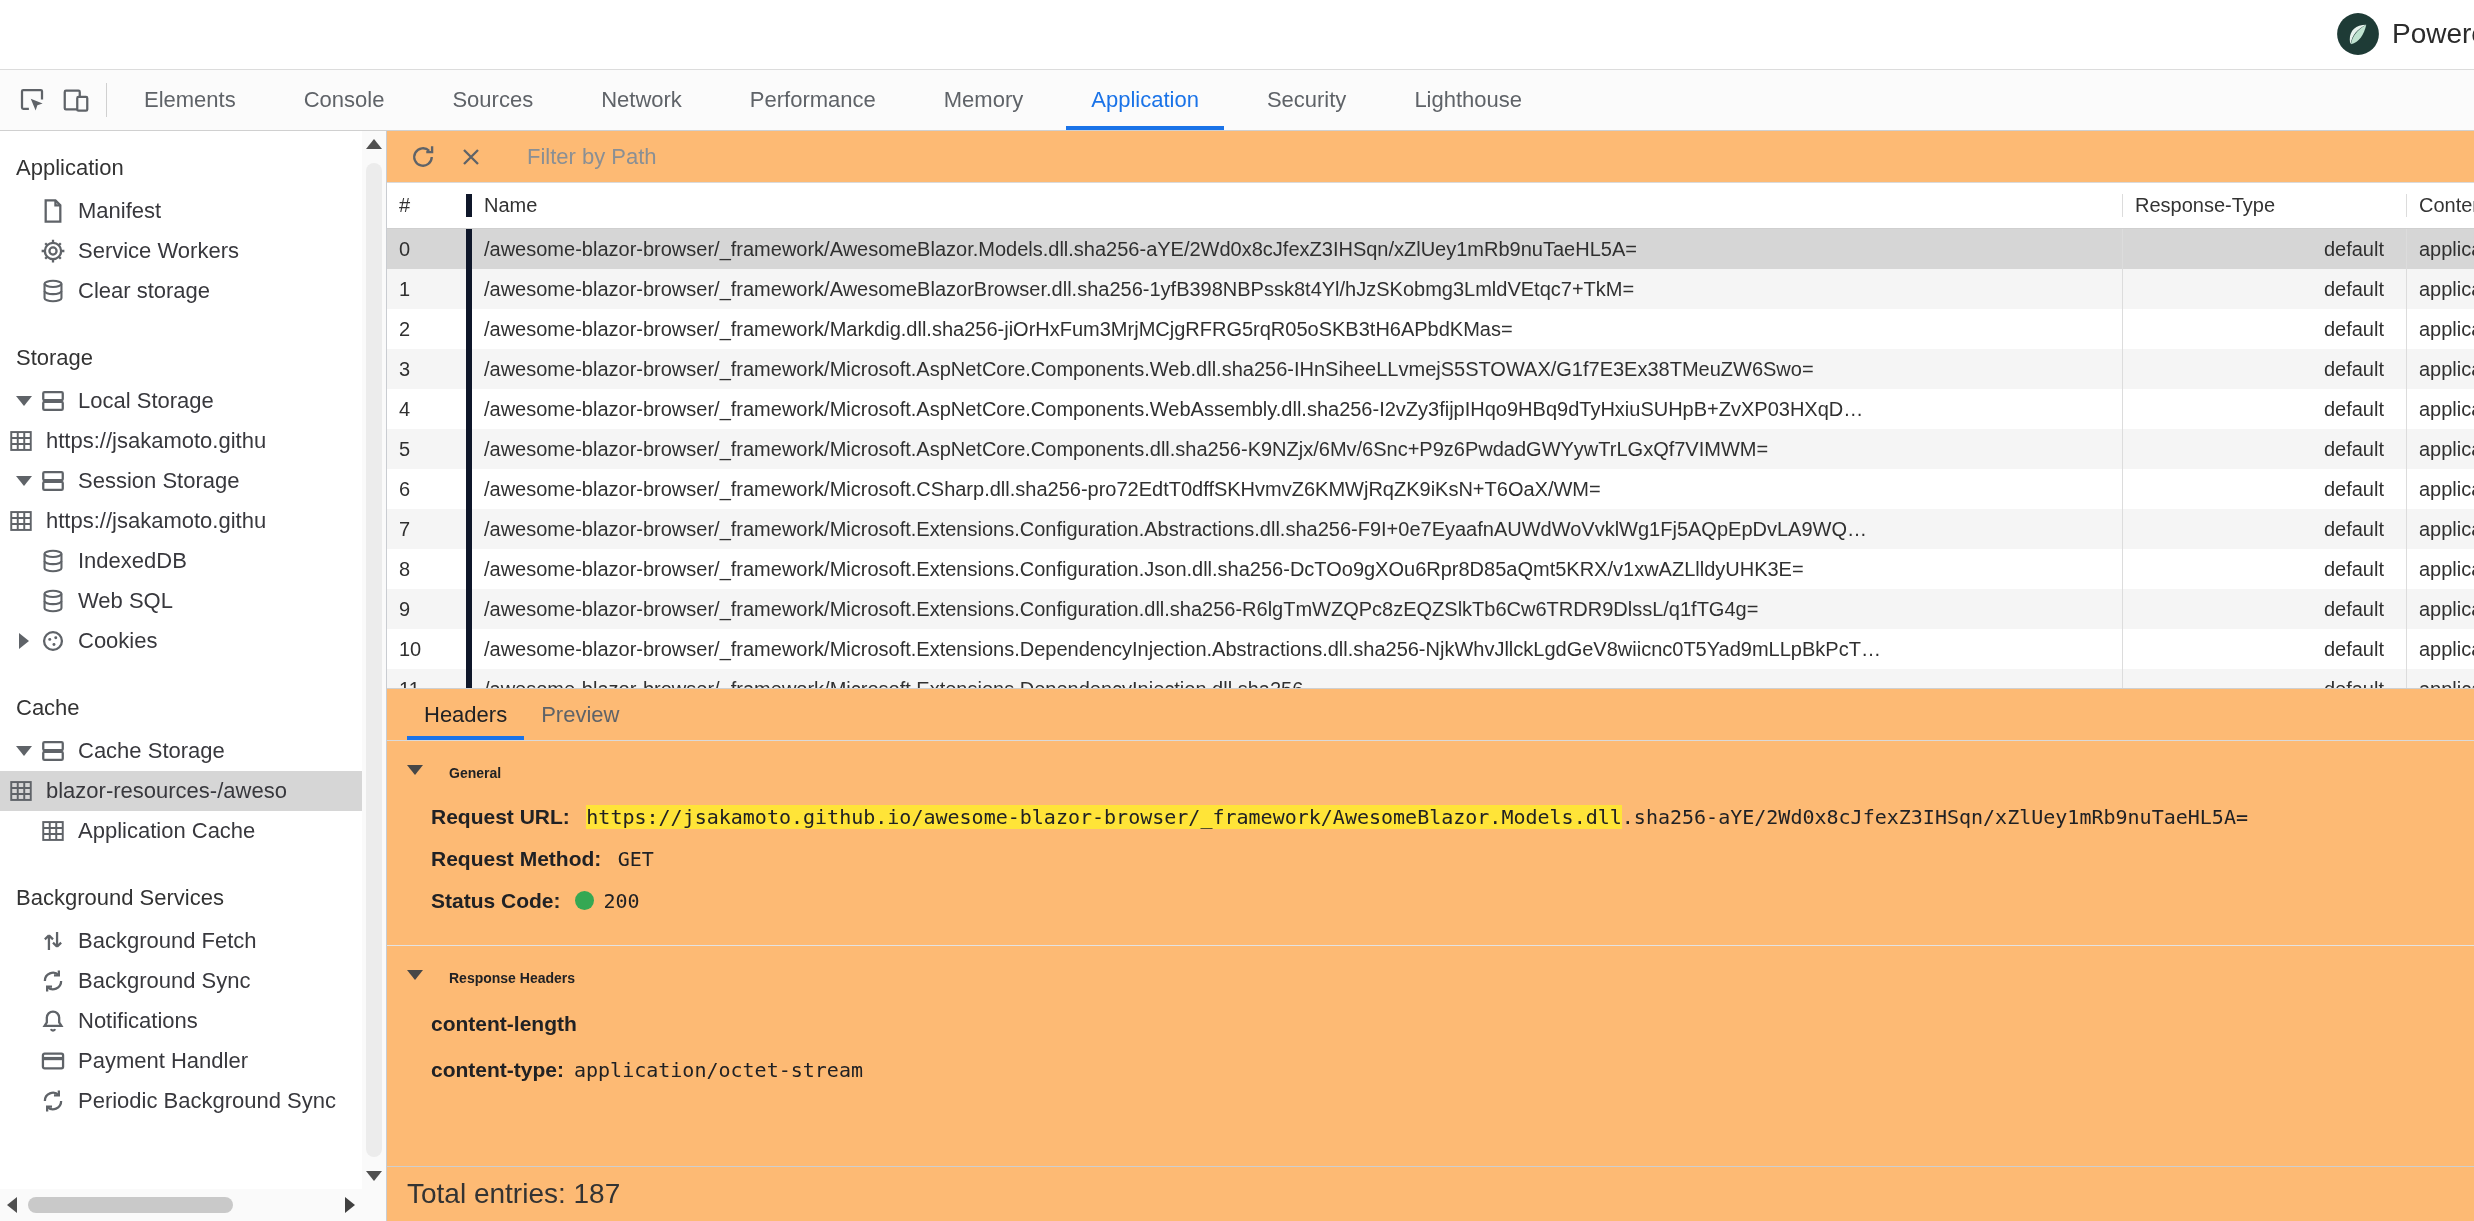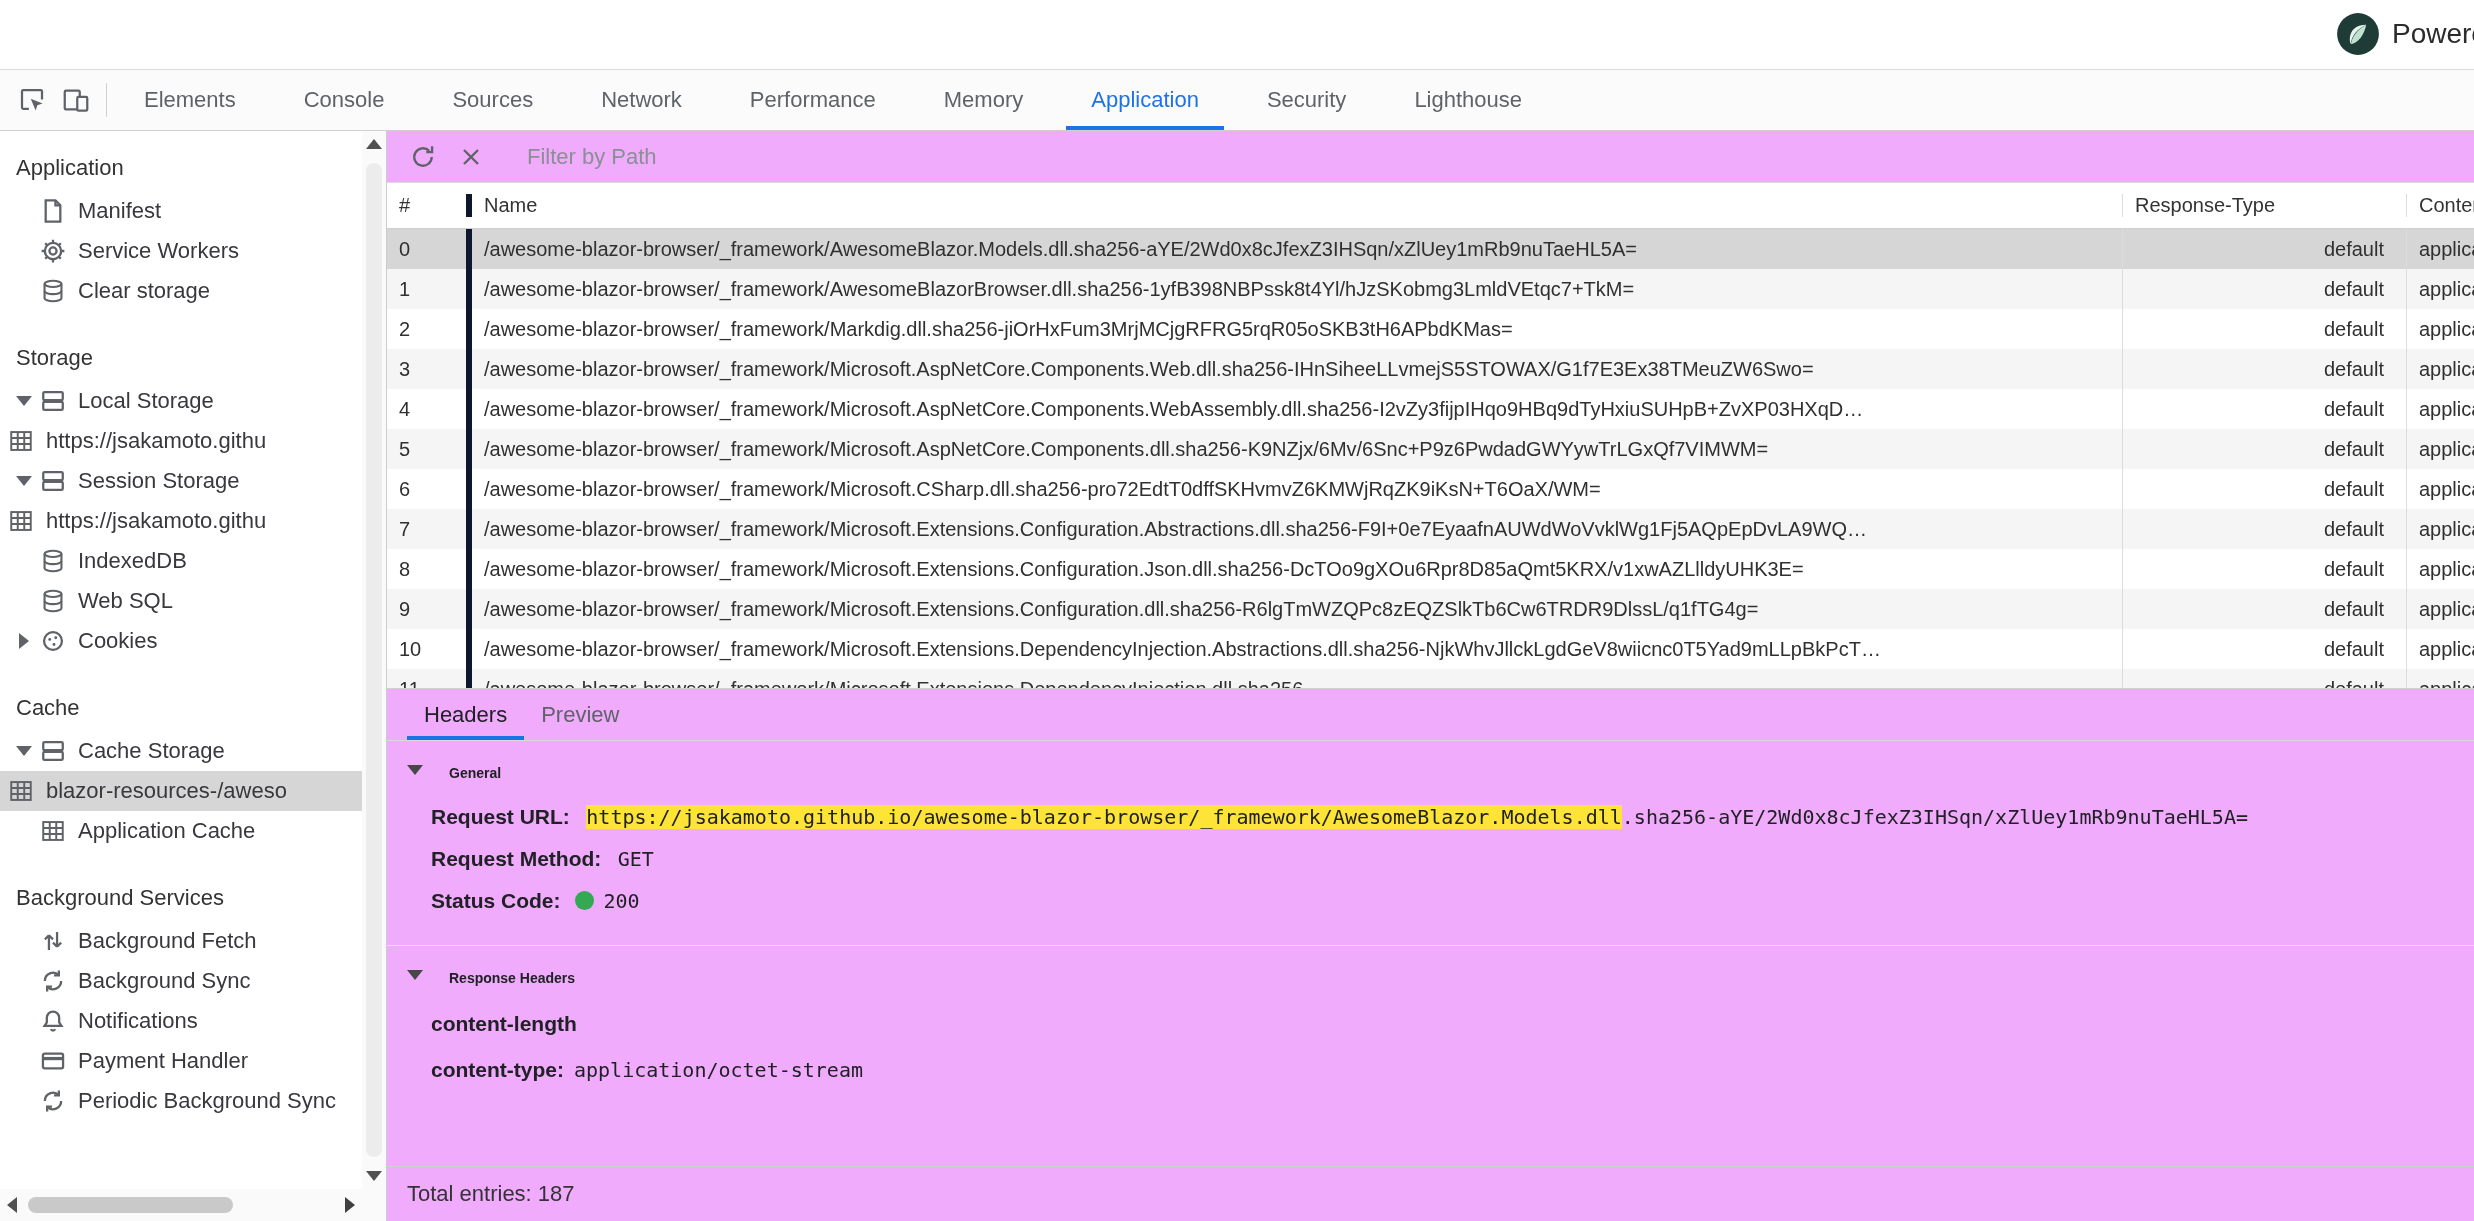--- a/index.html
+++ b/index.html
@@ -50,21 +50,21 @@
   .side-hscroll{position:absolute;left:0;right:24px;bottom:0;height:32px;background:#fafafa;}
   .harr{position:absolute;top:0;bottom:0;display:flex;align-items:center;}
   .harr.left{left:7px;}
   .harr.right{right:7px;}
   .harr.left::before{content:'';border-top:8px solid transparent;border-bottom:8px solid transparent;border-right:10px solid #505050;}
   .harr.right::before{content:'';border-top:8px solid transparent;border-bottom:8px solid transparent;border-left:10px solid #404040;}
   .hthumb{position:absolute;left:28px;width:205px;top:8px;height:16px;background:#c9c9c9;border-radius:8px;}
   .side-corner{position:absolute;right:0;bottom:0;width:24px;height:32px;background:#fafafa;}
 
   
-  .main{flex:1;min-width:0;display:flex;flex-direction:column;background:#f0abfc;}
+  .main{flex:1;min-width:0;display:flex;flex-direction:column;background:#fdba74;}
   .net-toolbar{height:51px;flex:none;border-bottom:1px solid #dadada;display:flex;align-items:center;padding-left:16px;}
   .tool-btn{width:40px;height:40px;border:none;background:transparent;display:flex;align-items:center;justify-content:center;padding:0;margin-right:8px;}
   .tool-btn svg{width:28px;height:28px;}
   .filter-input{flex:1;border:none;outline:none;font-size:22px;color:#333;margin-left:26px;background:transparent;}
   .filter-input::placeholder{color:#8a8f94;}
 
   .thead{height:45px;flex:none;display:flex;align-items:center;border-bottom:1px solid #cfcfcf;font-size:20px;color:#333;background:#fff;}
   .cell{padding-left:12px;white-space:nowrap;overflow:hidden;}
   .col-idx{width:79px;flex:none;box-sizing:border-box;}
   .col-name{width:1656px;flex:none;box-sizing:border-box;border-left:6px solid #0f172a;}
@@ -90,21 +90,21 @@
   .kv-rows{padding:0 0 16px 44px;}
   .kv{line-height:40px;white-space:nowrap;}
   .kv-label{font-weight:600;color:#202124;font-size:21px;margin-right:12px;}
   .kv-value{font-size:20px;color:#202124;}
   .hl{background:var(--highlight,#ffe438);}
   .status-dot{display:inline-block;width:19px;height:19px;border-radius:50%;background:var(--status_green,#35a853);margin:0 10px -2px 2px;}
   .sec-divider{border-top:1px solid #e3e3e3;margin-top:6px;}
   .hdr-row{line-height:44px;white-space:nowrap;}
   .hdr-name{font-weight:600;font-size:21px;color:#202124;}
   .hdr-value{font-size:20px;color:#202124;margin-left:10px;}
-  .dfooter{height:54px;flex:none;border-top:1px solid #cfcfcf;display:flex;align-items:center;padding-left:20px;font-size:22px;color:#333;}
+  .dfooter{height:54px;flex:none;border-top:1px solid #cfcfcf;display:flex;align-items:center;padding-left:20px;font-size:28px;color:#333;}
 </style>
 </head>
 <body>
 
 <div class="screen">
 
   <div class="page-strip">
     <div class="brand">
       <span class="brand-logo">
         <svg viewBox="0 0 40 40">

